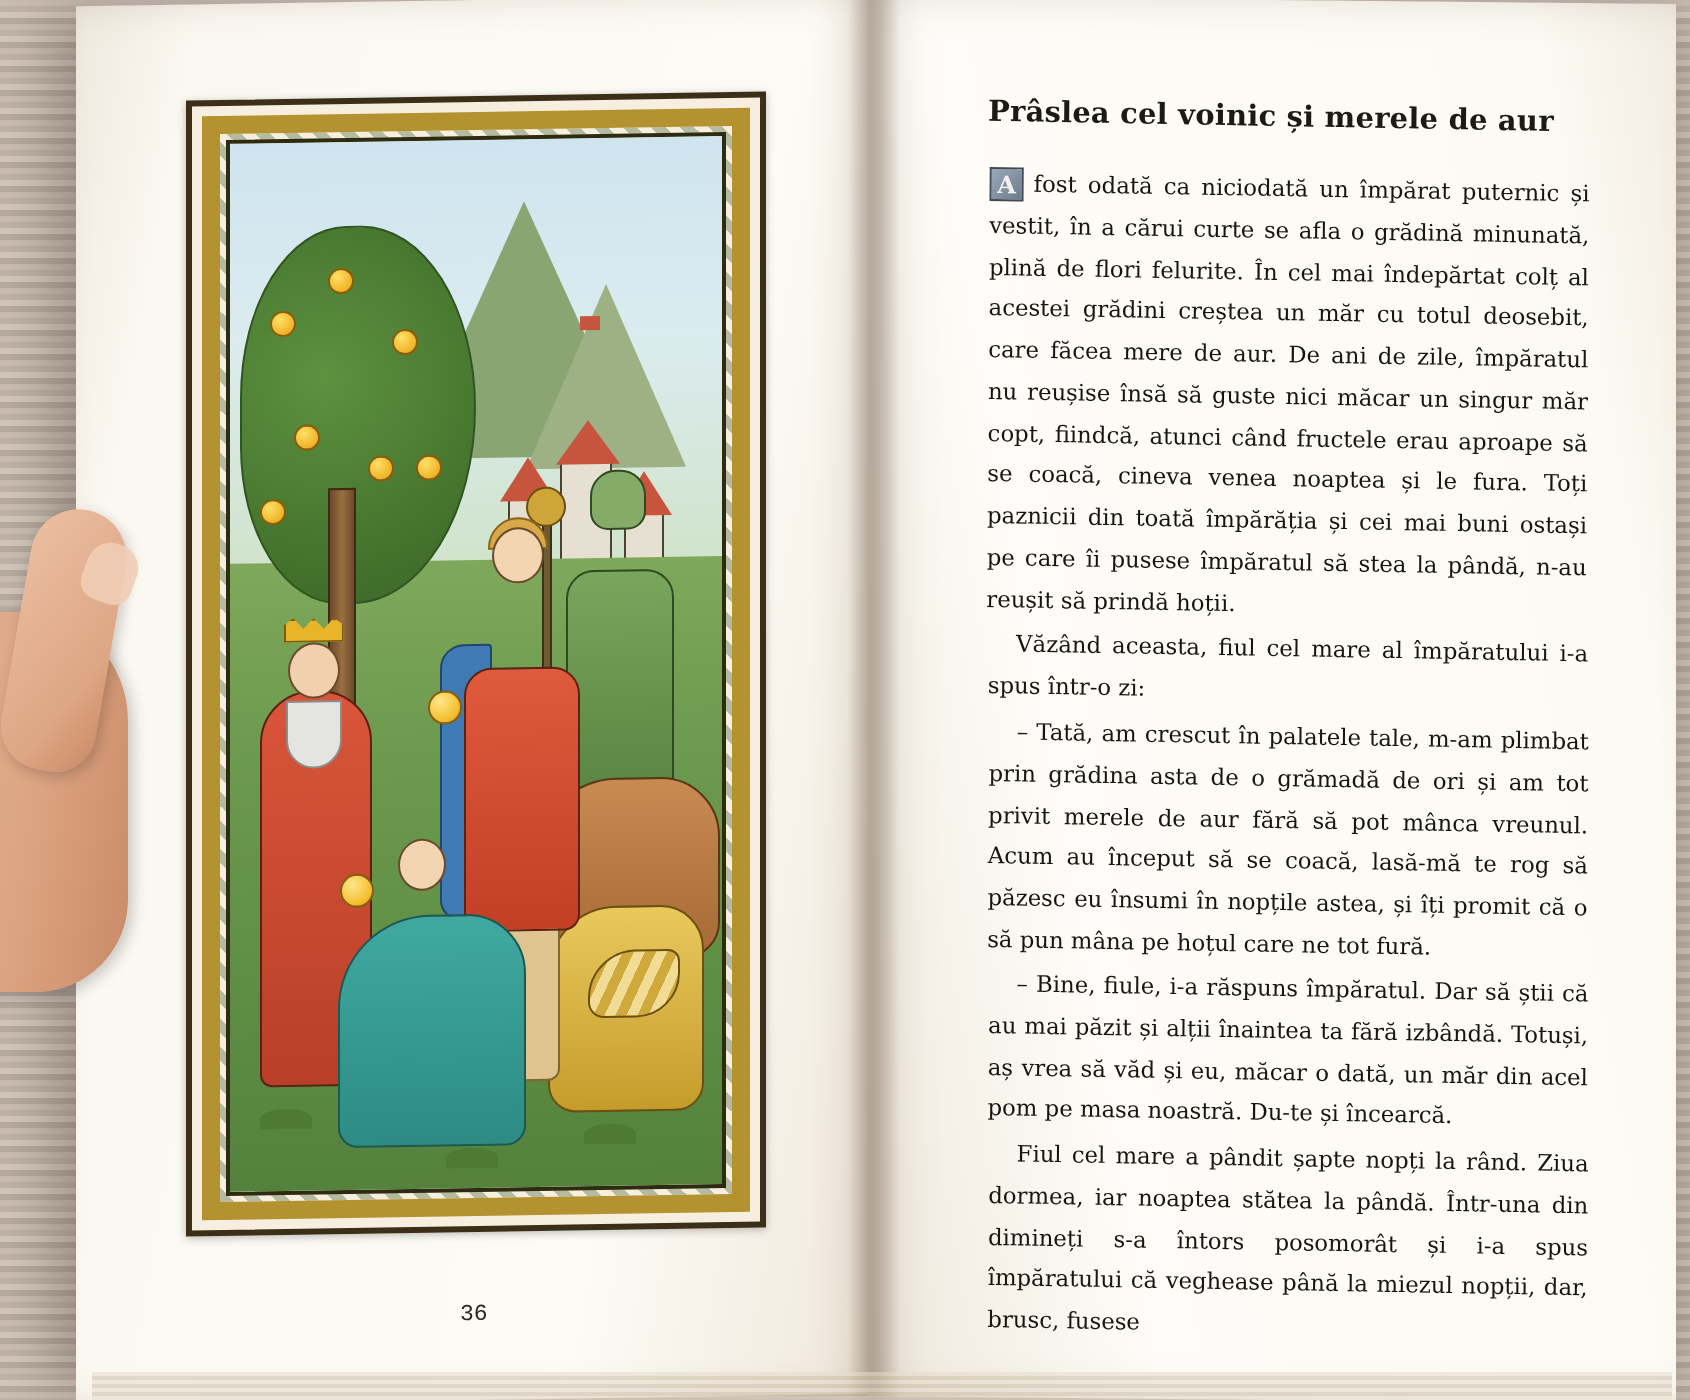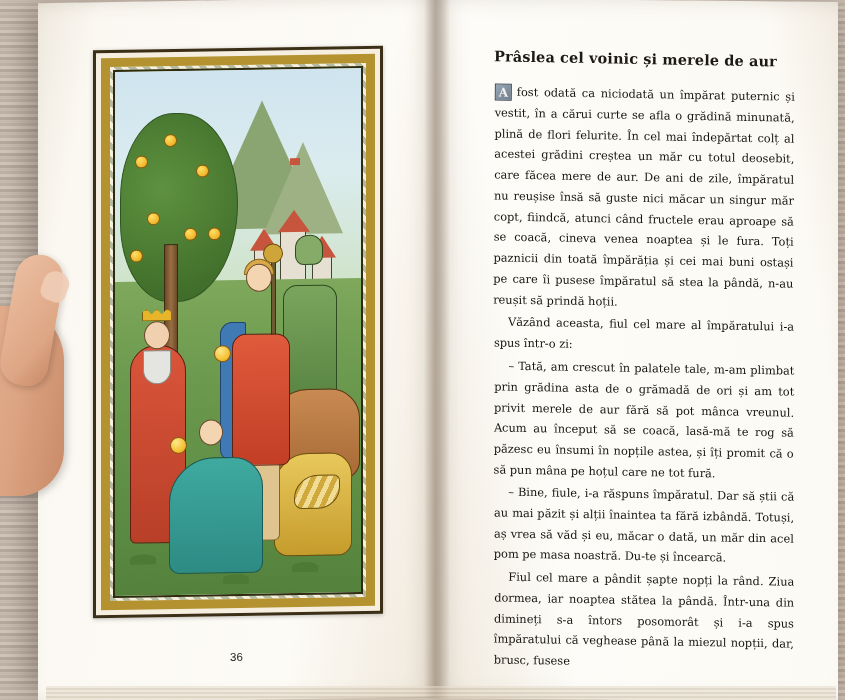--- a/index.html
+++ b/index.html
@@ -298,21 +298,21 @@
     border: 1px solid #3f4a55;
     color: #f3f1ea;
     font-family: "DejaVu Serif", serif;
     font-weight: bold;
     font-size: 12px;
     line-height: 16px;
     text-align: center;
   }
   .folio {
     position: absolute;
-    font-family: Liberation Sans, sans-serif;
+    font-family: Liberation Mono, monospace;
     font-size: 11.5px;
     color: #2a2620;
   }
   .folio-left { left: 192px; top: 651px; }
   
   .hand {
     position: absolute;
     left: -10px; top: 246px;
     width: 120px; height: 300px;
     pointer-events: none;

